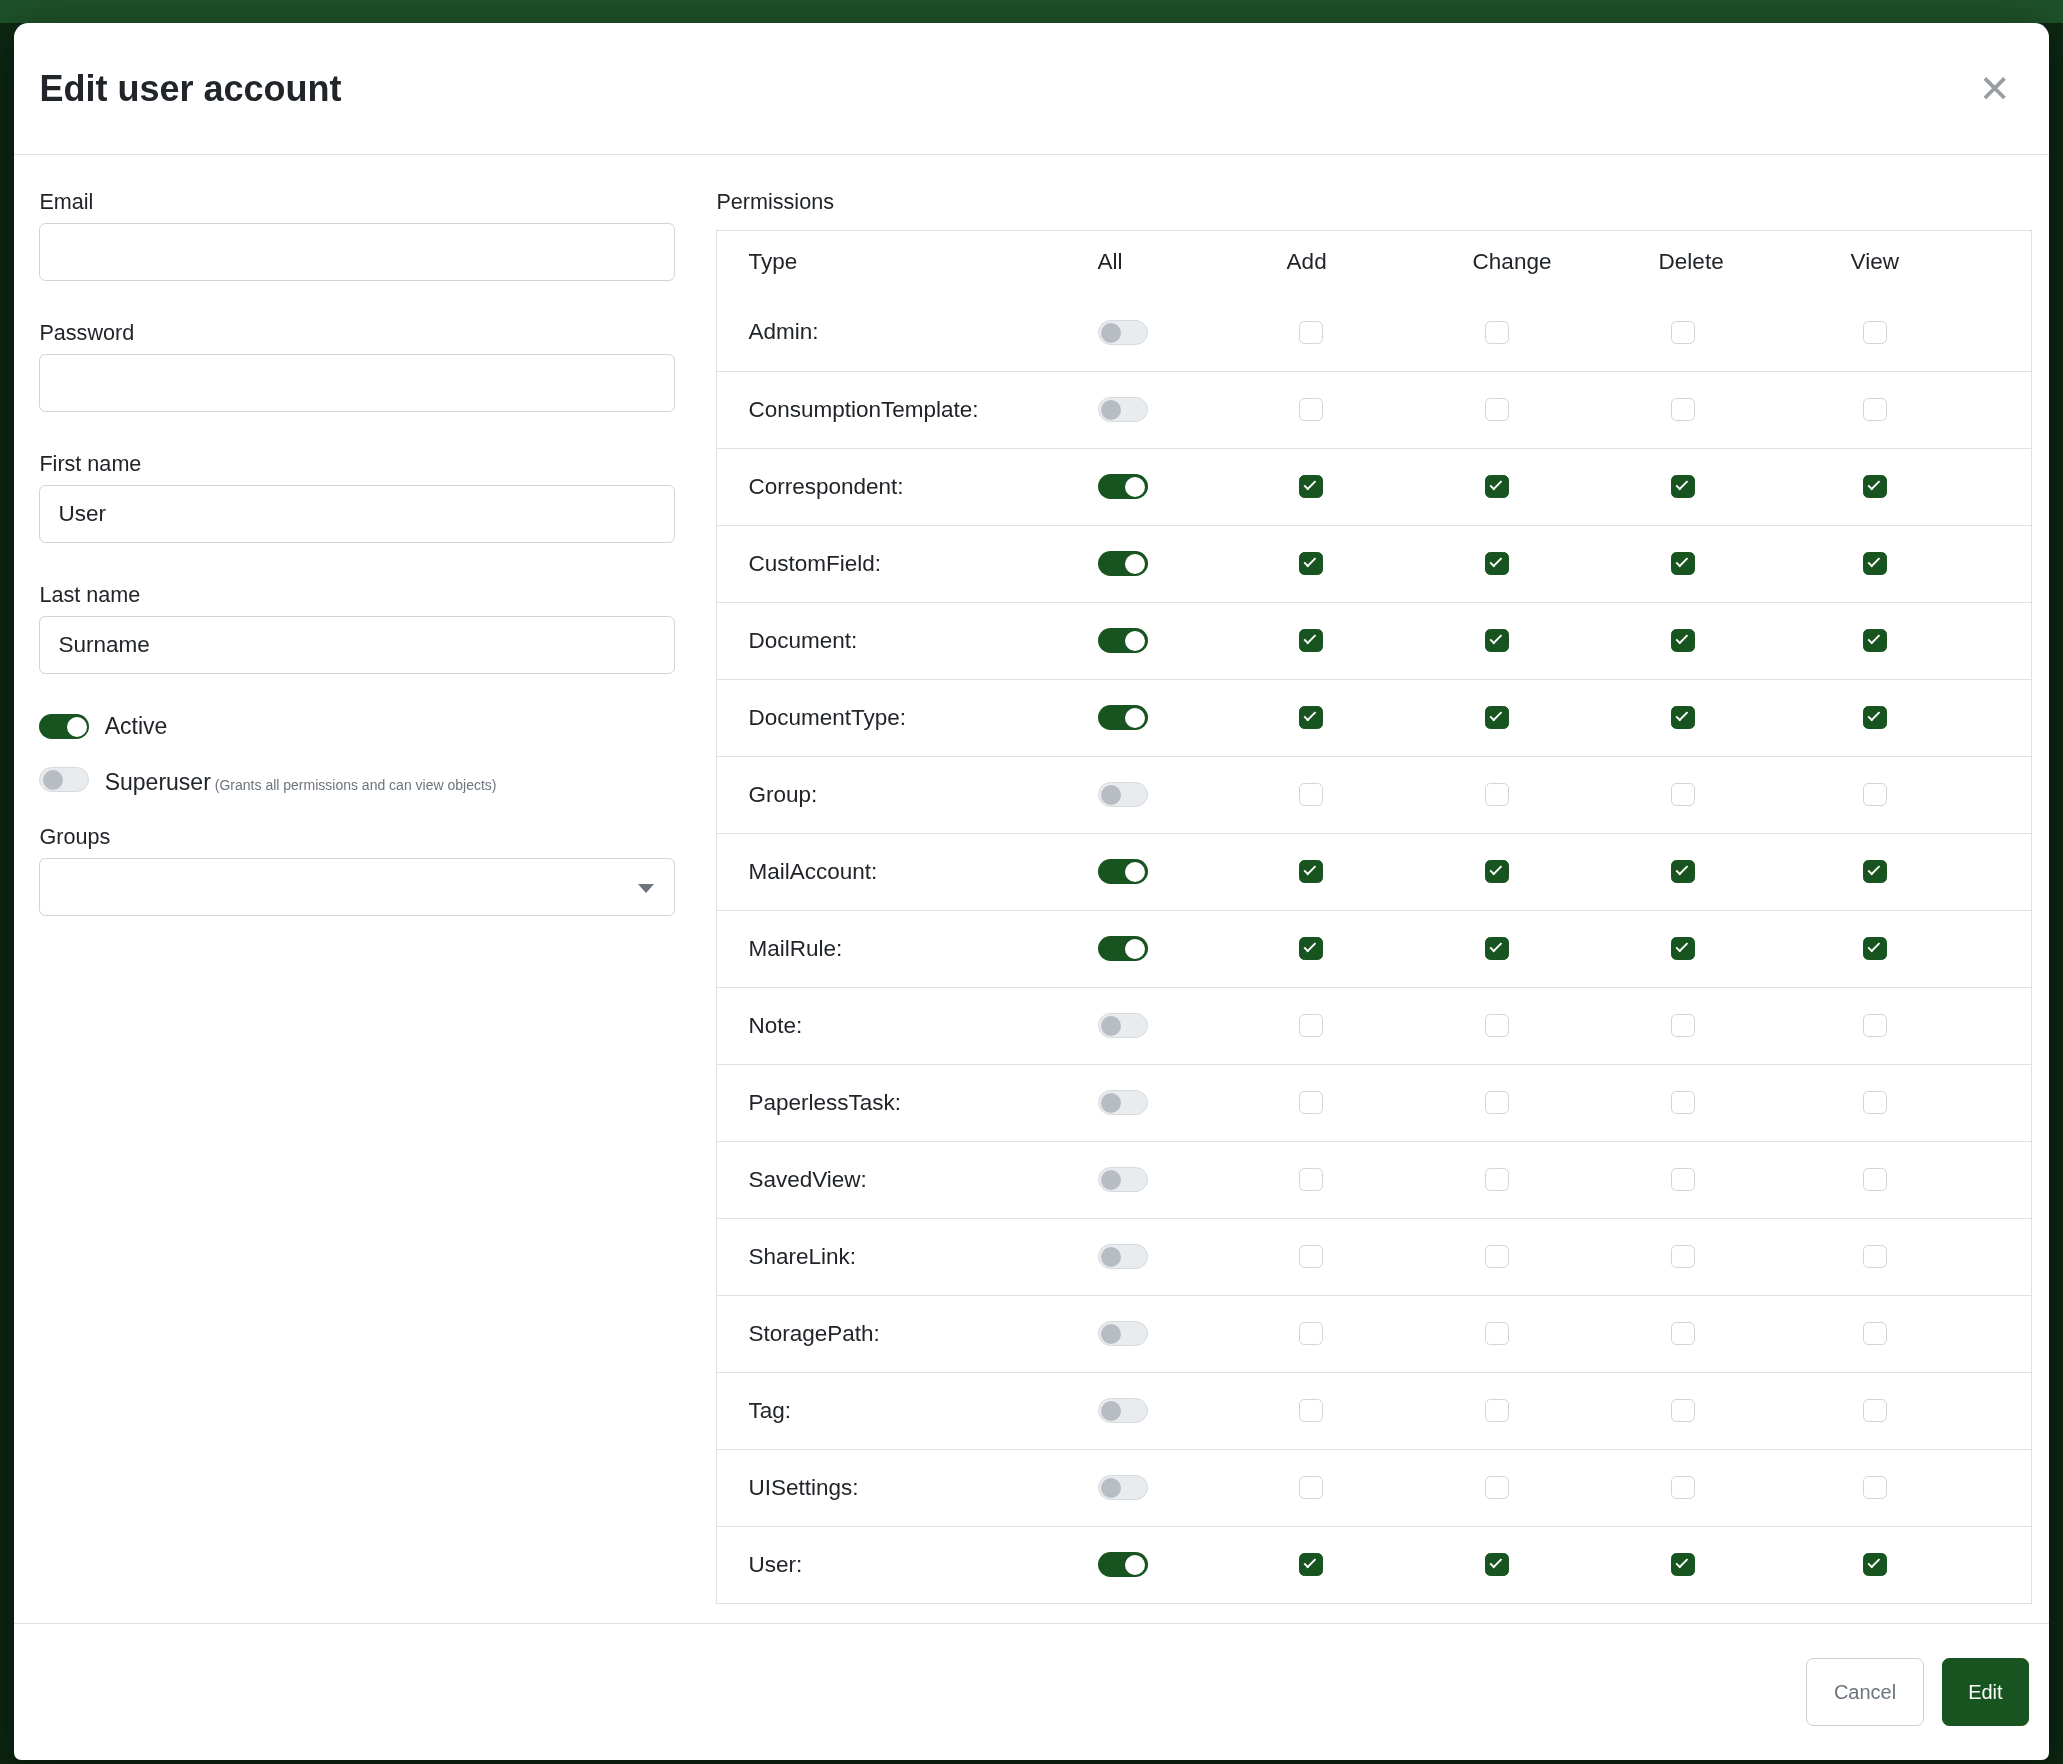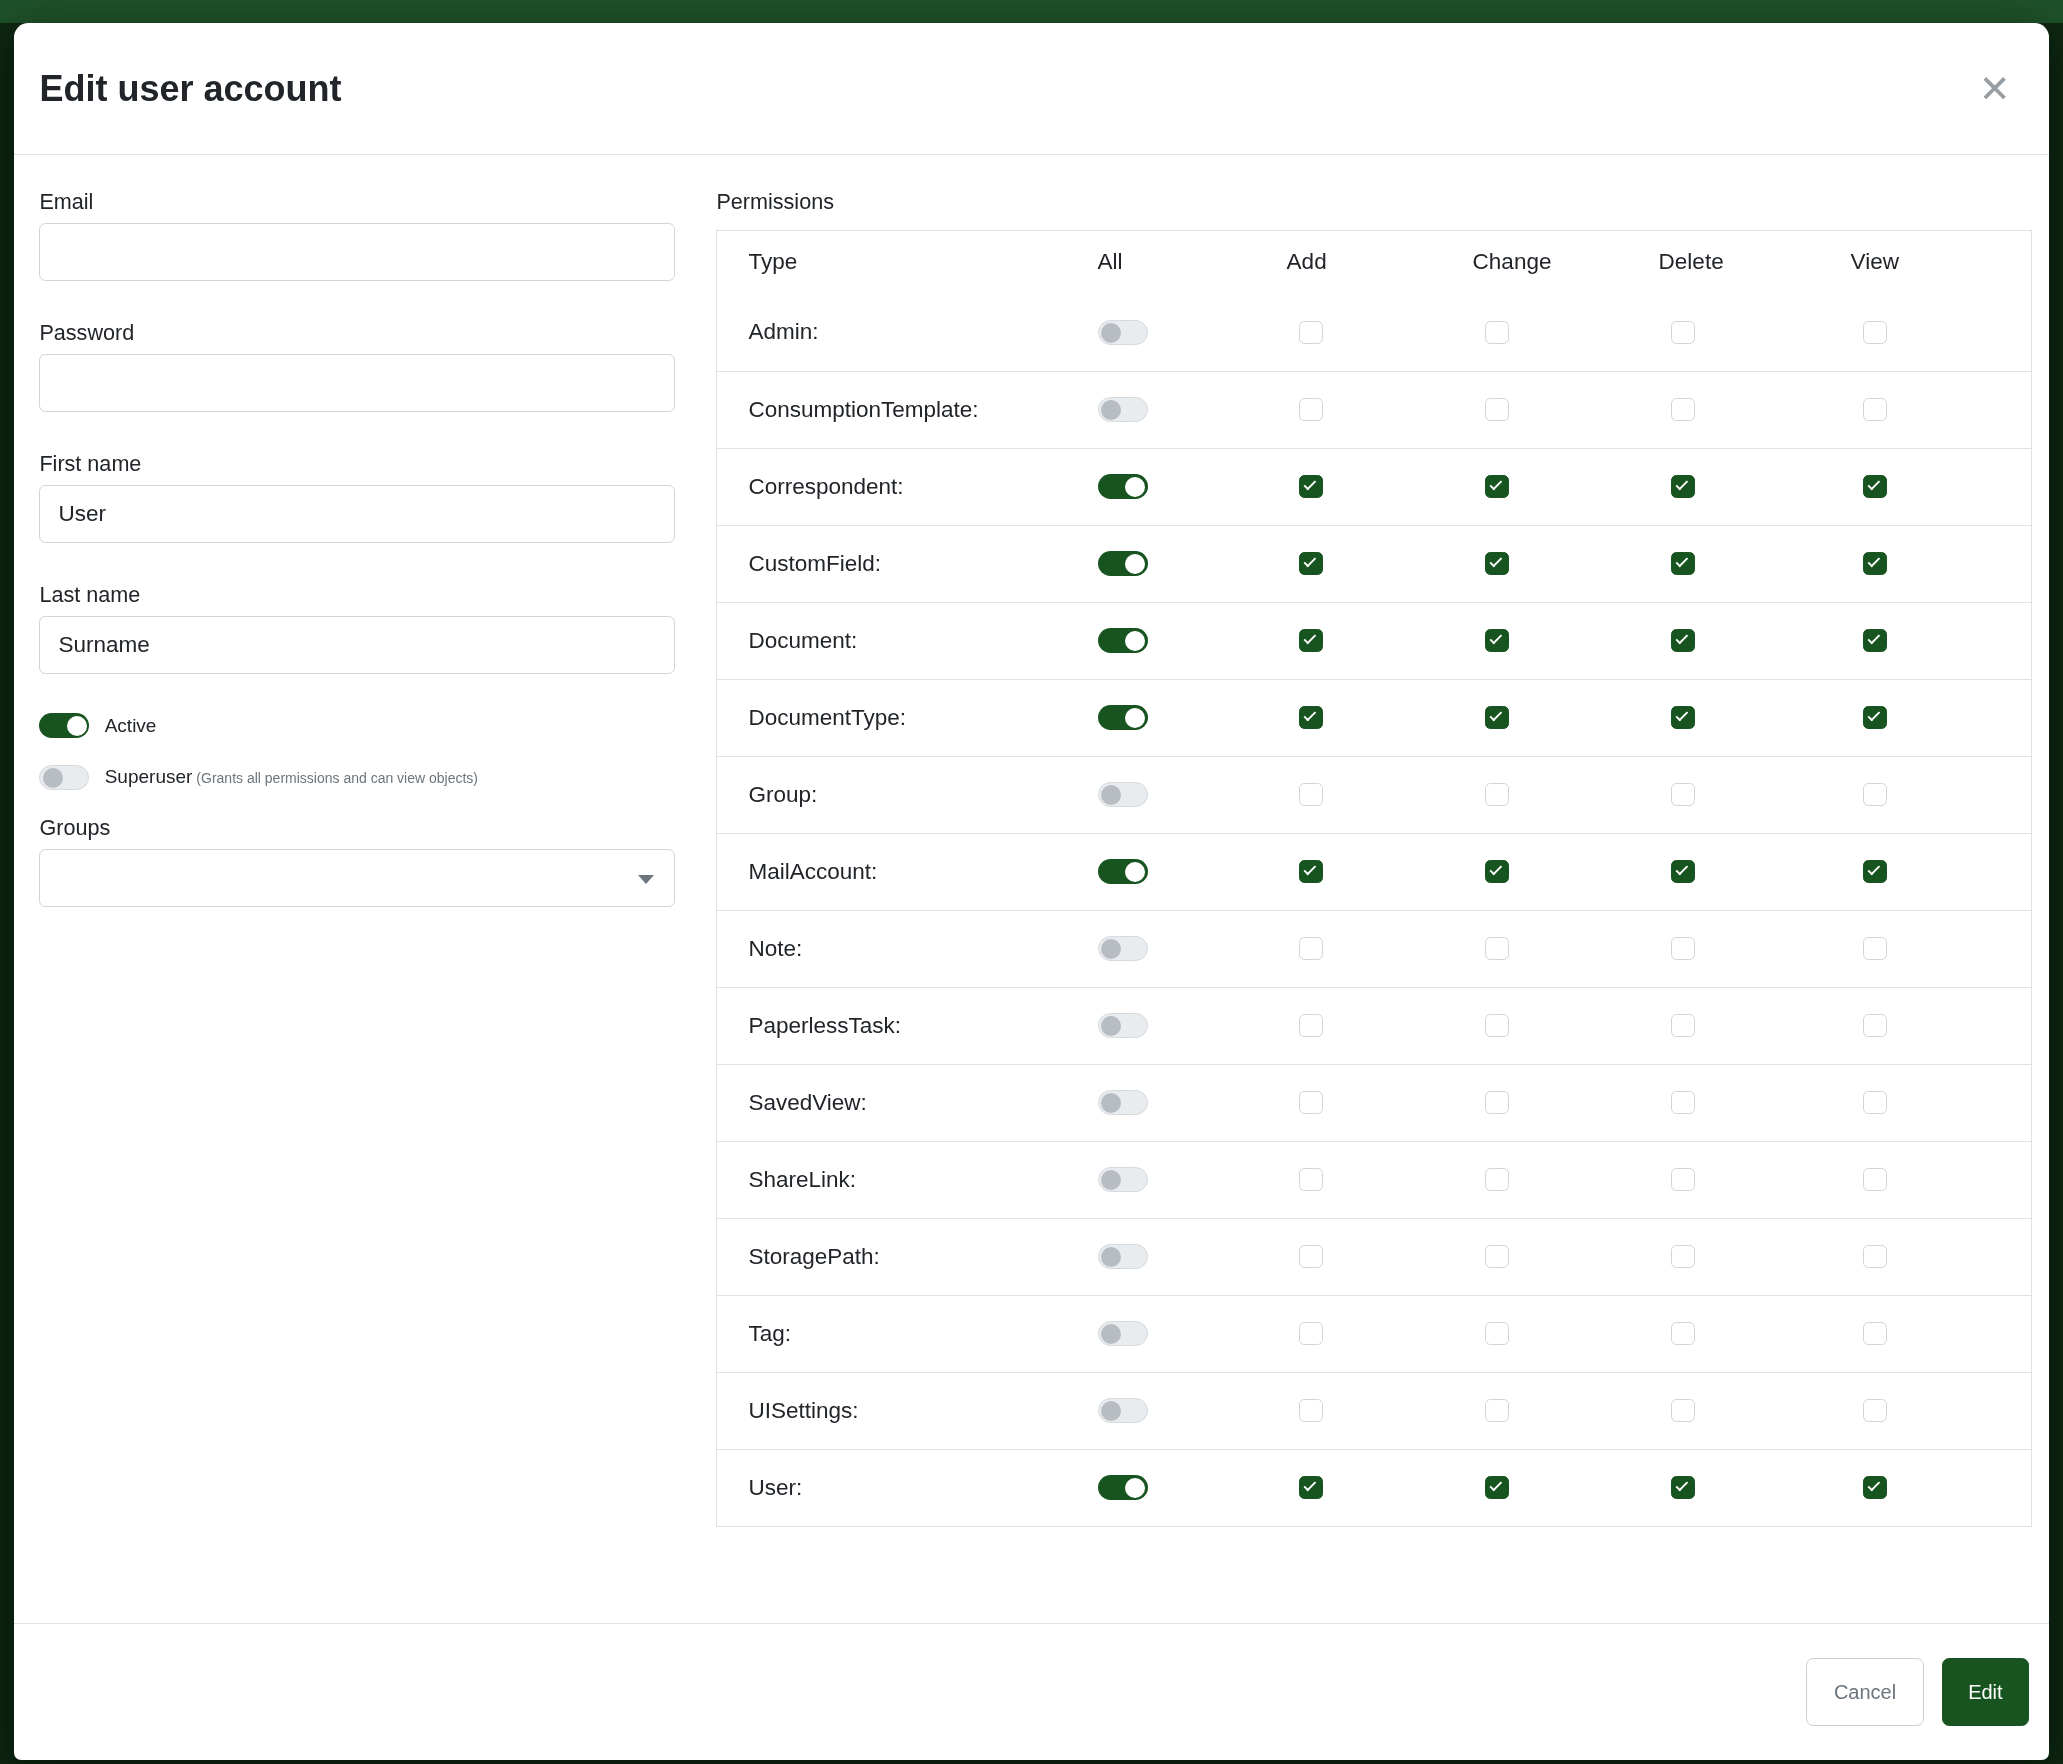--- a/index.html
+++ b/index.html
@@ -45,21 +45,21 @@
   .switch { width: 50px; height: 25px; border-radius: 25px; position: relative; cursor: pointer; flex: 0 0 auto; }
   .switch.on  { background: var(--accent); }
   .switch.off { background: #e9ecef; border: 0.9px solid #d5dade; }
   .switch .knob { position: absolute; width: 20px; height: 20px; border-radius: 50%; top: 2.7px; }
   .switch.on  .knob { right: 2.7px; background: #fff; }
   .switch.off .knob { left: 2.7px; top: 1.8px; background: #b7bdc3; }
 
   .switch-row { display: flex; align-items: center; gap: 15.3px; margin-bottom: 21.6px; }
   .switch-row.top { align-items: flex-start; }
   .switch-row.top .switch { margin-top: 5.4px; }
-  .switch-label { font-size: 19px; color: #212529; }
+  .switch-label { font-size: 23px; color: #212529; }
   .hint { font-size: 14px; color: #6c757d; }
   .switch-text { line-height: 1.75; }
   .groups-field { margin-top: 18px; }
 
   
   .perm-label { display: block; font-size: 21.6px; color: #212529; }
   .perm-table { margin-top: 14.4px; border: 0.9px solid #dee2e6; }
   .prow { display: grid; grid-template-columns: 1fr 189px 186px 186px 192px 180px; align-items: center; min-height: 77px; background: #fff; }
   .prow + .prow { border-top: 0.9px solid #dee2e6; }
   .prow.phead { min-height: 63px; }
@@ -351,20 +351,48 @@
                   <span class="tick"></span>
                 </div>
               </div>
               <div class="pcell">
                 <div class="cb checked">
                   <span class="tick"></span>
                 </div>
               </div>
             </div>
             <div class="prow">
+              <div class="pcell ptype">MailRule:</div>
+              <div class="pcell">
+                <div class="switch on">
+                  <div class="knob"></div>
+                </div>
+              </div>
+              <div class="pcell">
+                <div class="cb checked">
+                  <span class="tick"></span>
+                </div>
+              </div>
+              <div class="pcell">
+                <div class="cb checked">
+                  <span class="tick"></span>
+                </div>
+              </div>
+              <div class="pcell">
+                <div class="cb checked">
+                  <span class="tick"></span>
+                </div>
+              </div>
+              <div class="pcell">
+                <div class="cb checked">
+                  <span class="tick"></span>
+                </div>
+              </div>
+            </div>
+            <div class="prow">
               <div class="pcell ptype">Note:</div>
               <div class="pcell">
                 <div class="switch off">
                   <div class="knob"></div>
                 </div>
               </div>
               <div class="pcell">
                 <div class="cb"></div>
               </div>
               <div class="pcell">

